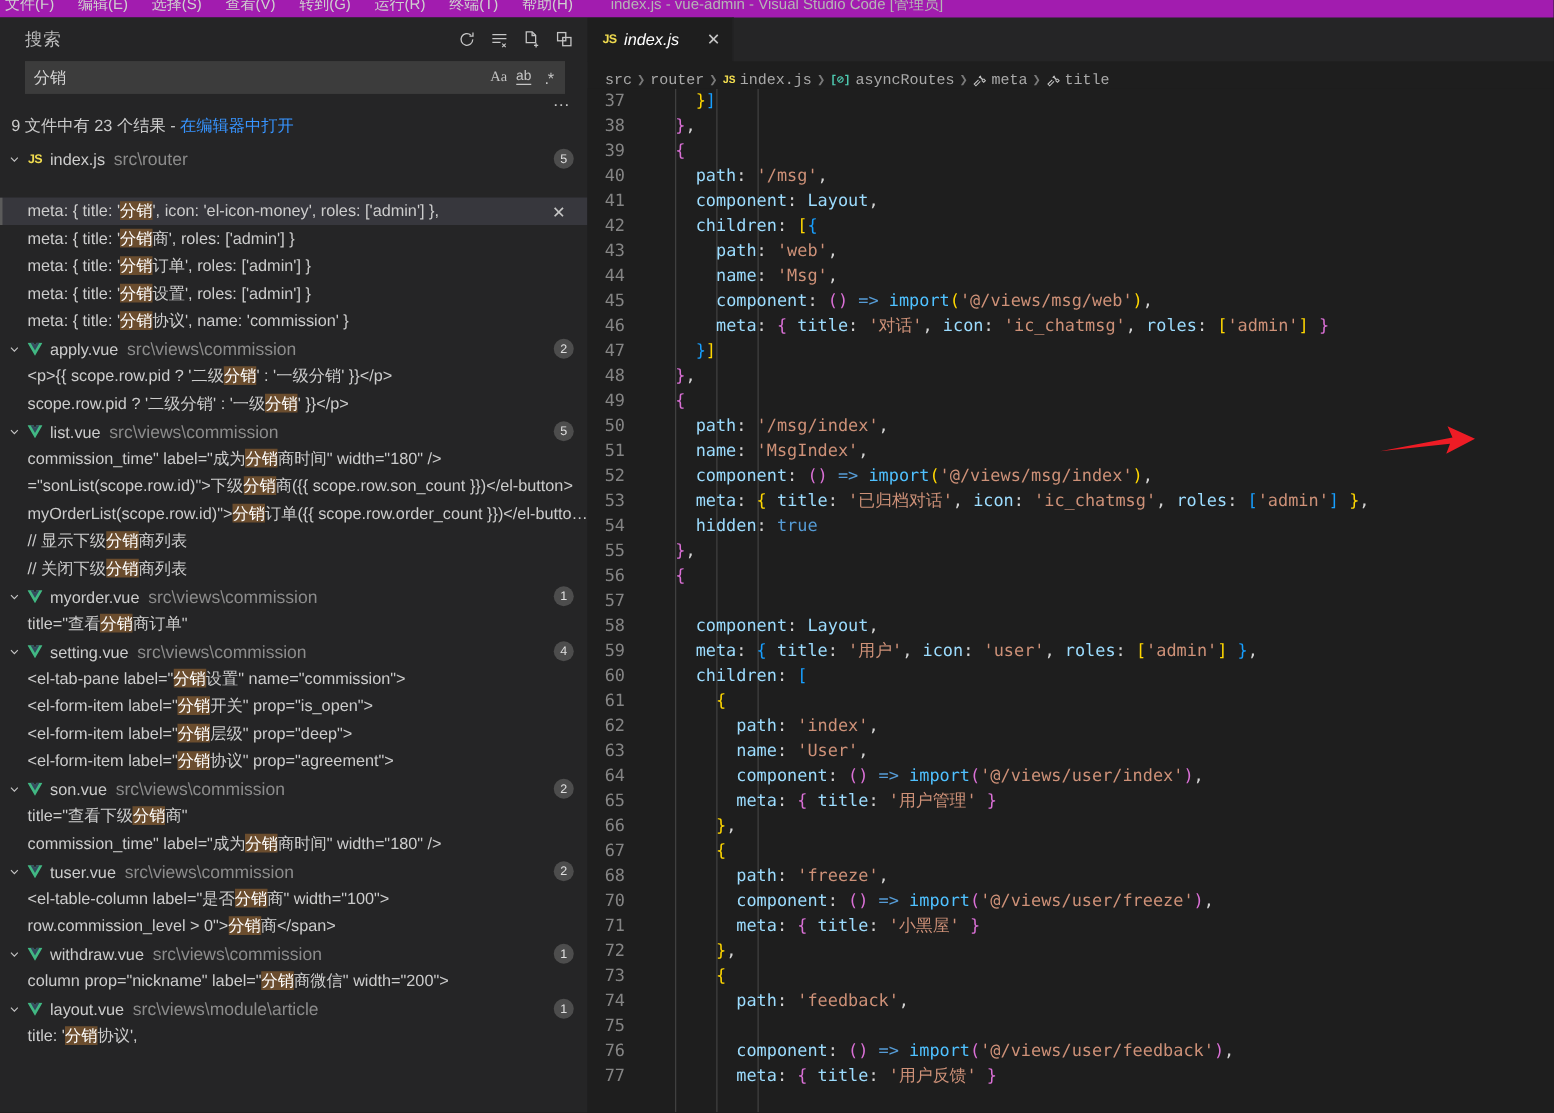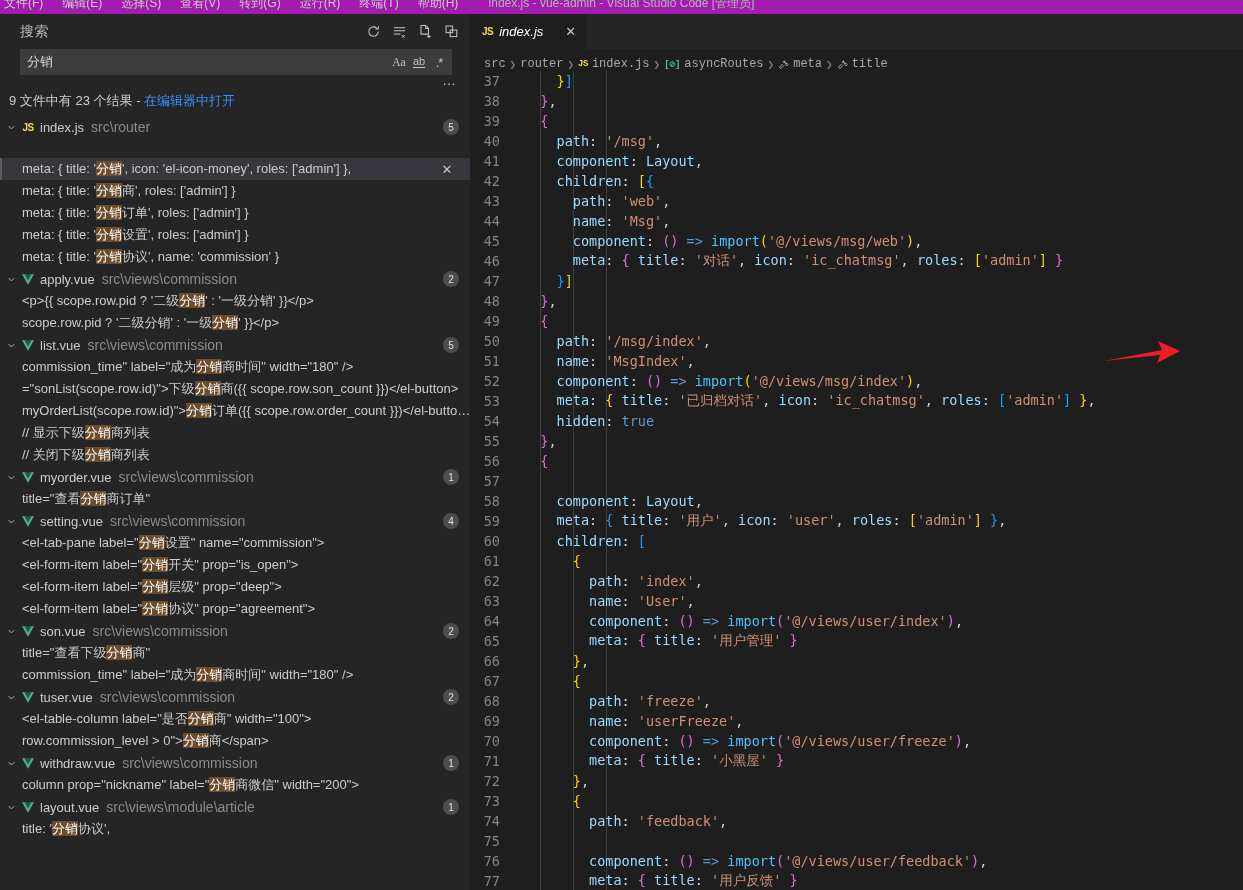--- a/index.html
+++ b/index.html
@@ -523,21 +523,20 @@
             <div class="code-line"><span class="ln">59</span><span class="ltxt"><span class="plain">    </span><span class="key">meta</span><span class="plain">: </span><span class="pn3">{</span><span class="plain"> </span><span class="key">title</span><span class="plain">: </span><span class="str">'用户'</span><span class="plain">, </span><span class="key">icon</span><span class="plain">: </span><span class="str">'user'</span><span class="plain">, </span><span class="key">roles</span><span class="plain">: </span><span class="pn">[</span><span class="str">'admin'</span><span class="pn">]</span><span class="plain"> </span><span class="pn3">}</span><span class="plain">,</span></span></div>
             <div class="code-line"><span class="ln">60</span><span class="ltxt"><span class="plain">    </span><span class="key">children</span><span class="plain">: </span><span class="pn3">[</span></span></div>
             <div class="code-line"><span class="ln">61</span><span class="ltxt"><span class="plain">      </span><span class="pn">{</span></span></div>
             <div class="code-line"><span class="ln">62</span><span class="ltxt"><span class="plain">        </span><span class="key">path</span><span class="plain">: </span><span class="str">'index'</span><span class="plain">,</span></span></div>
             <div class="code-line"><span class="ln">63</span><span class="ltxt"><span class="plain">        </span><span class="key">name</span><span class="plain">: </span><span class="str">'User'</span><span class="plain">,</span></span></div>
             <div class="code-line"><span class="ln">64</span><span class="ltxt"><span class="plain">        </span><span class="key">component</span><span class="plain">: </span><span class="pn2">(</span><span class="pn2">)</span><span class="blue"> =&gt; </span><span class="imp">import</span><span class="pn2">(</span><span class="str">'@/views/user/index'</span><span class="pn2">)</span><span class="plain">,</span></span></div>
             <div class="code-line"><span class="ln">65</span><span class="ltxt"><span class="plain">        </span><span class="key">meta</span><span class="plain">: </span><span class="pn2">{</span><span class="plain"> </span><span class="key">title</span><span class="plain">: </span><span class="str">'用户管理'</span><span class="plain"> </span><span class="pn2">}</span></span></div>
             <div class="code-line"><span class="ln">66</span><span class="ltxt"><span class="plain">      </span><span class="pn">}</span><span class="plain">,</span></span></div>
             <div class="code-line"><span class="ln">67</span><span class="ltxt"><span class="plain">      </span><span class="pn">{</span></span></div>
             <div class="code-line"><span class="ln">68</span><span class="ltxt"><span class="plain">        </span><span class="key">path</span><span class="plain">: </span><span class="str">'freeze'</span><span class="plain">,</span></span></div>
-            <div class="code-line"><span class="ln">69</span><span class="ltxt"><span class="plain">        </span><span class="key">name</span><span class="plain">: </span><span class="str">'userFreeze'</span><span class="plain">,</span></span></div>
             <div class="code-line"><span class="ln">70</span><span class="ltxt"><span class="plain">        </span><span class="key">component</span><span class="plain">: </span><span class="pn2">(</span><span class="pn2">)</span><span class="blue"> =&gt; </span><span class="imp">import</span><span class="pn2">(</span><span class="str">'@/views/user/freeze'</span><span class="pn2">)</span><span class="plain">,</span></span></div>
             <div class="code-line"><span class="ln">71</span><span class="ltxt"><span class="plain">        </span><span class="key">meta</span><span class="plain">: </span><span class="pn2">{</span><span class="plain"> </span><span class="key">title</span><span class="plain">: </span><span class="str">'小黑屋'</span><span class="plain"> </span><span class="pn2">}</span></span></div>
             <div class="code-line"><span class="ln">72</span><span class="ltxt"><span class="plain">      </span><span class="pn">}</span><span class="plain">,</span></span></div>
             <div class="code-line"><span class="ln">73</span><span class="ltxt"><span class="plain">      </span><span class="pn">{</span></span></div>
             <div class="code-line"><span class="ln">74</span><span class="ltxt"><span class="plain">        </span><span class="key">path</span><span class="plain">: </span><span class="str">'feedback'</span><span class="plain">,</span></span></div>
             <div class="code-line"><span class="ln">75</span></div>
             <div class="code-line"><span class="ln">76</span><span class="ltxt"><span class="plain">        </span><span class="key">component</span><span class="plain">: </span><span class="pn2">(</span><span class="pn2">)</span><span class="blue"> =&gt; </span><span class="imp">import</span><span class="pn2">(</span><span class="str">'@/views/user/feedback'</span><span class="pn2">)</span><span class="plain">,</span></span></div>
             <div class="code-line"><span class="ln">77</span><span class="ltxt"><span class="plain">        </span><span class="key">meta</span><span class="plain">: </span><span class="pn2">{</span><span class="plain"> </span><span class="key">title</span><span class="plain">: </span><span class="str">'用户反馈'</span><span class="plain"> </span><span class="pn2">}</span></span></div>
           </div>
 

